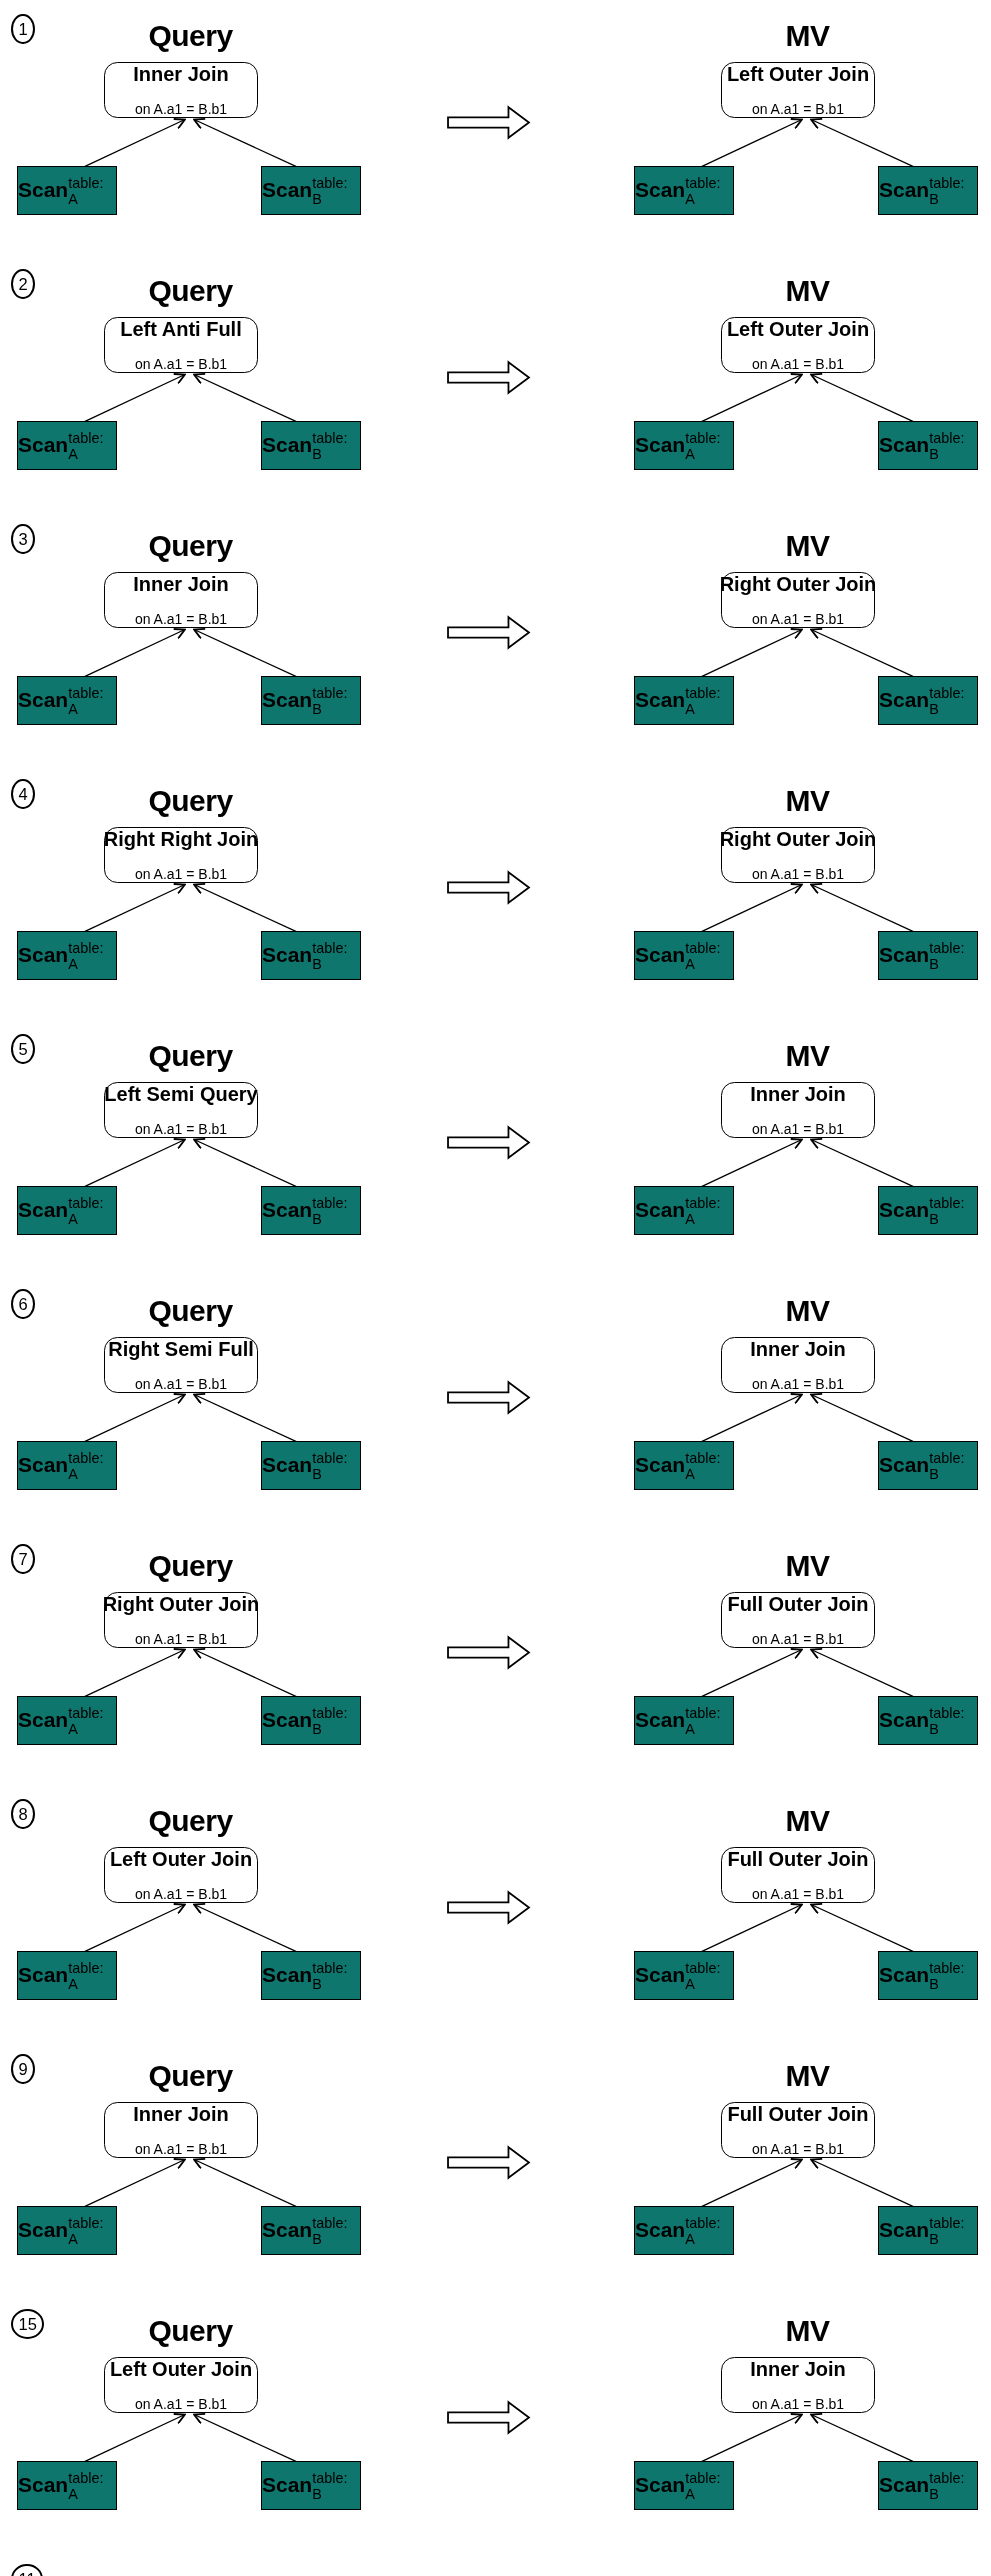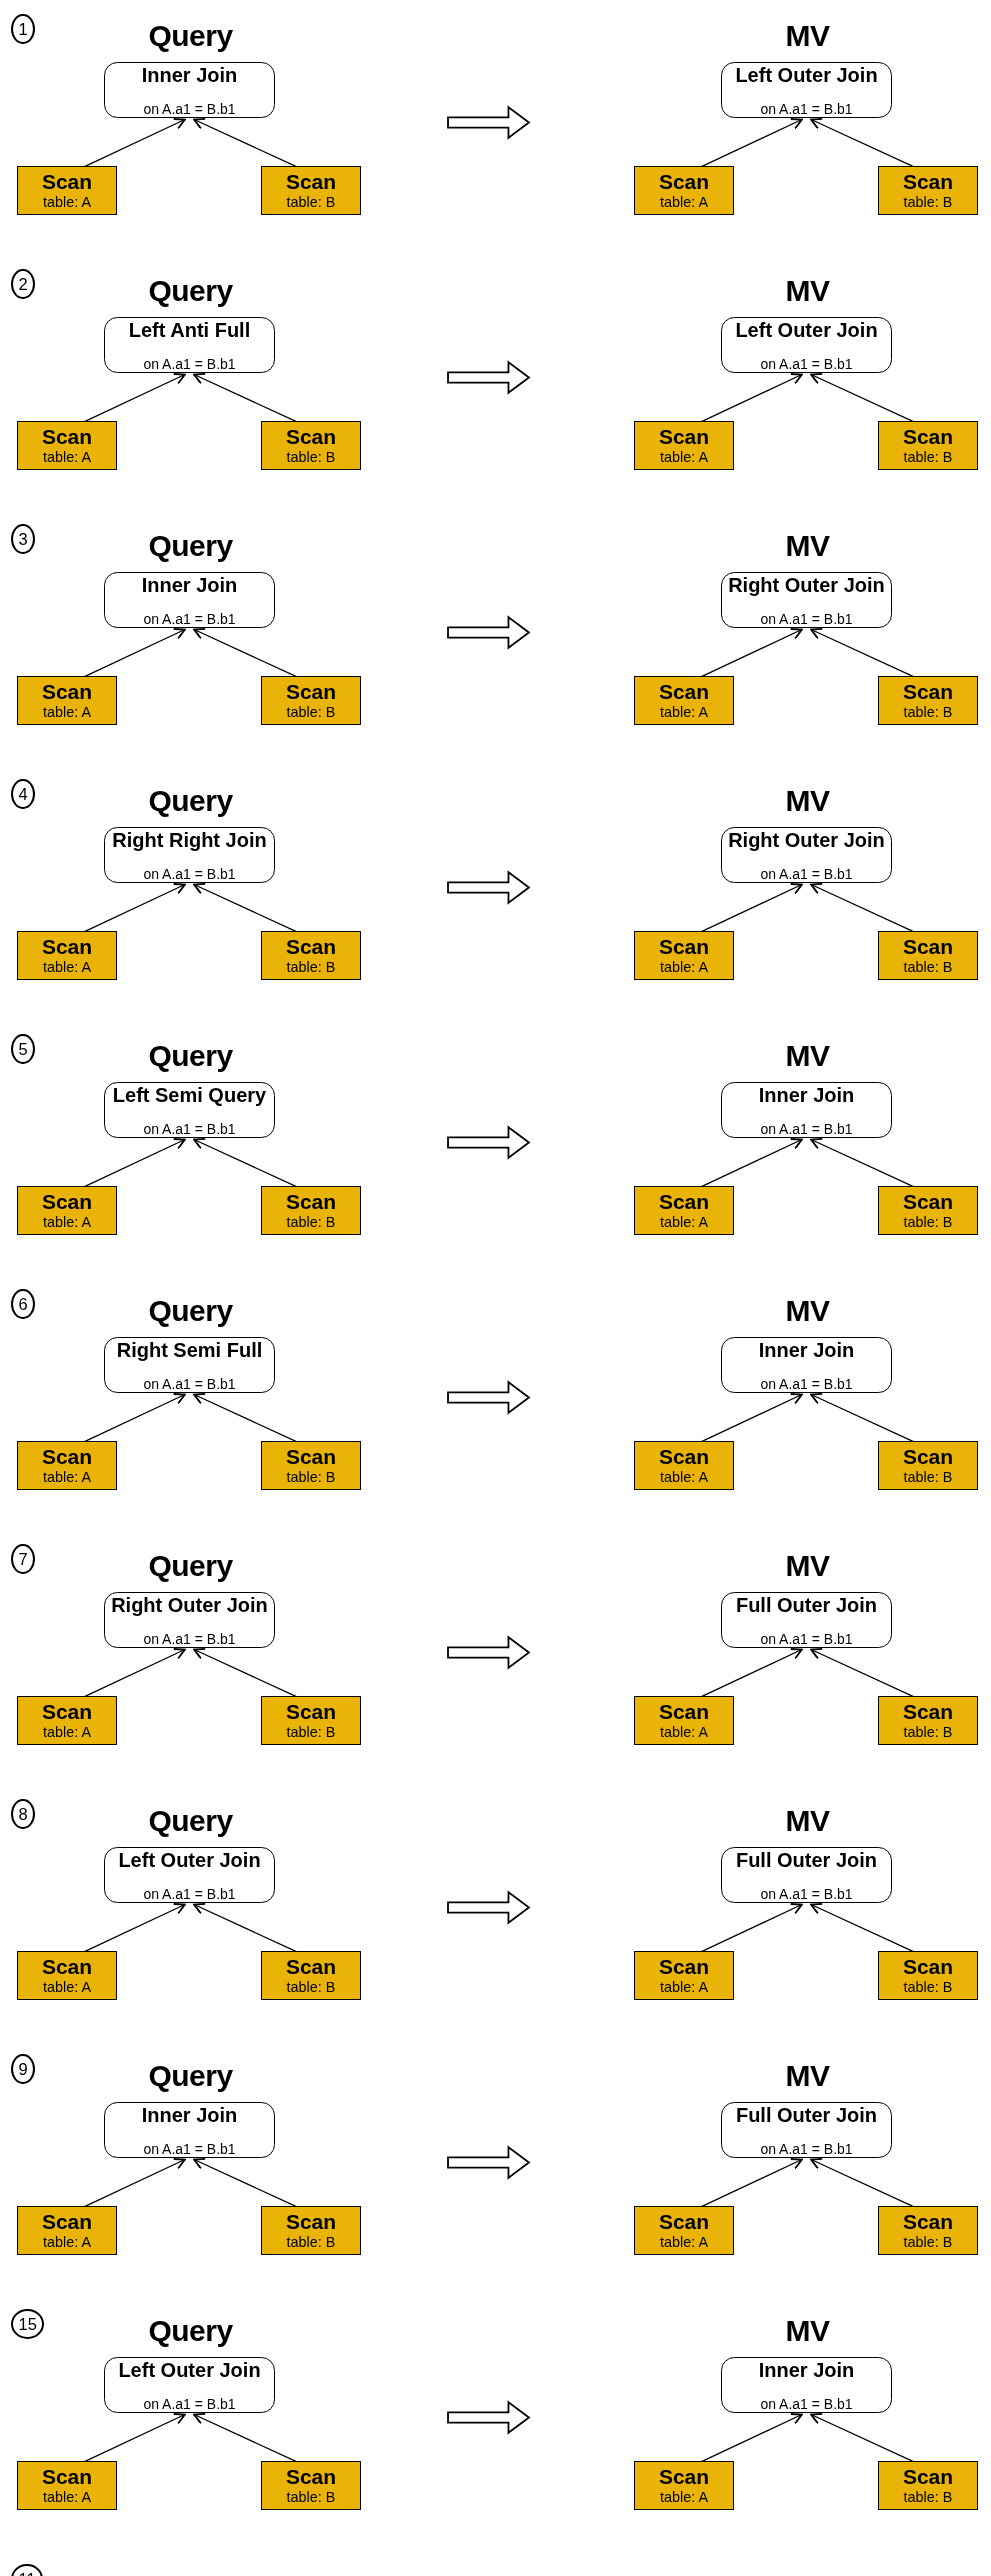--- a/index.html
+++ b/index.html
@@ -60,66 +60,65 @@
     position: absolute;
     left: 0;
     top: 0;
     width: 381px;
     height: 255px;
   }
   .join-node {
     position: absolute;
     top: 62px;
     left: 104px;
-    width: 171px;
+    width: 154px;
     height: 56px;
     box-sizing: border-box;
     border: 1.5px solid #000;
     border-radius: 13.4px;
     background: #fff;
     display: flex;
     flex-direction: column;
     align-items: center;
-    justify-content: center;
+    justify-content: space-between;
   }
   .join-label {
     font-size: 20px;
     font-weight: 700;
     white-space: nowrap;
     line-height: 1.1;
   }
   .join-cond {
     font-size: 14px;
     white-space: nowrap;
     margin-top: 15px;
   }
   .scan {
     position: absolute;
     top: 166px;
     width: 100px;
     height: 49px;
     box-sizing: border-box;
     border: 1.5px solid #000;
-    background: #eab308;
+    background: #0f766e;
     display: flex;
-    flex-direction: column;
+    flex-direction: row;
     align-items: center;
     justify-content: center;
   }
   .scan-a { left: 17px; }
   .scan-b { left: 261px; }
   .scan-label {
     font-size: 21px;
     font-weight: 700;
     line-height: 1.05;
   }
   .scan-table {
     font-size: 14.4px;
     margin-top: 1px;
-    text-align: center;
   }
   .block-arrow {
     position: absolute;
     left: 447px;
     top: 105px;
     width: 84px;
     height: 35px;
   }
 </style>
 </head>

